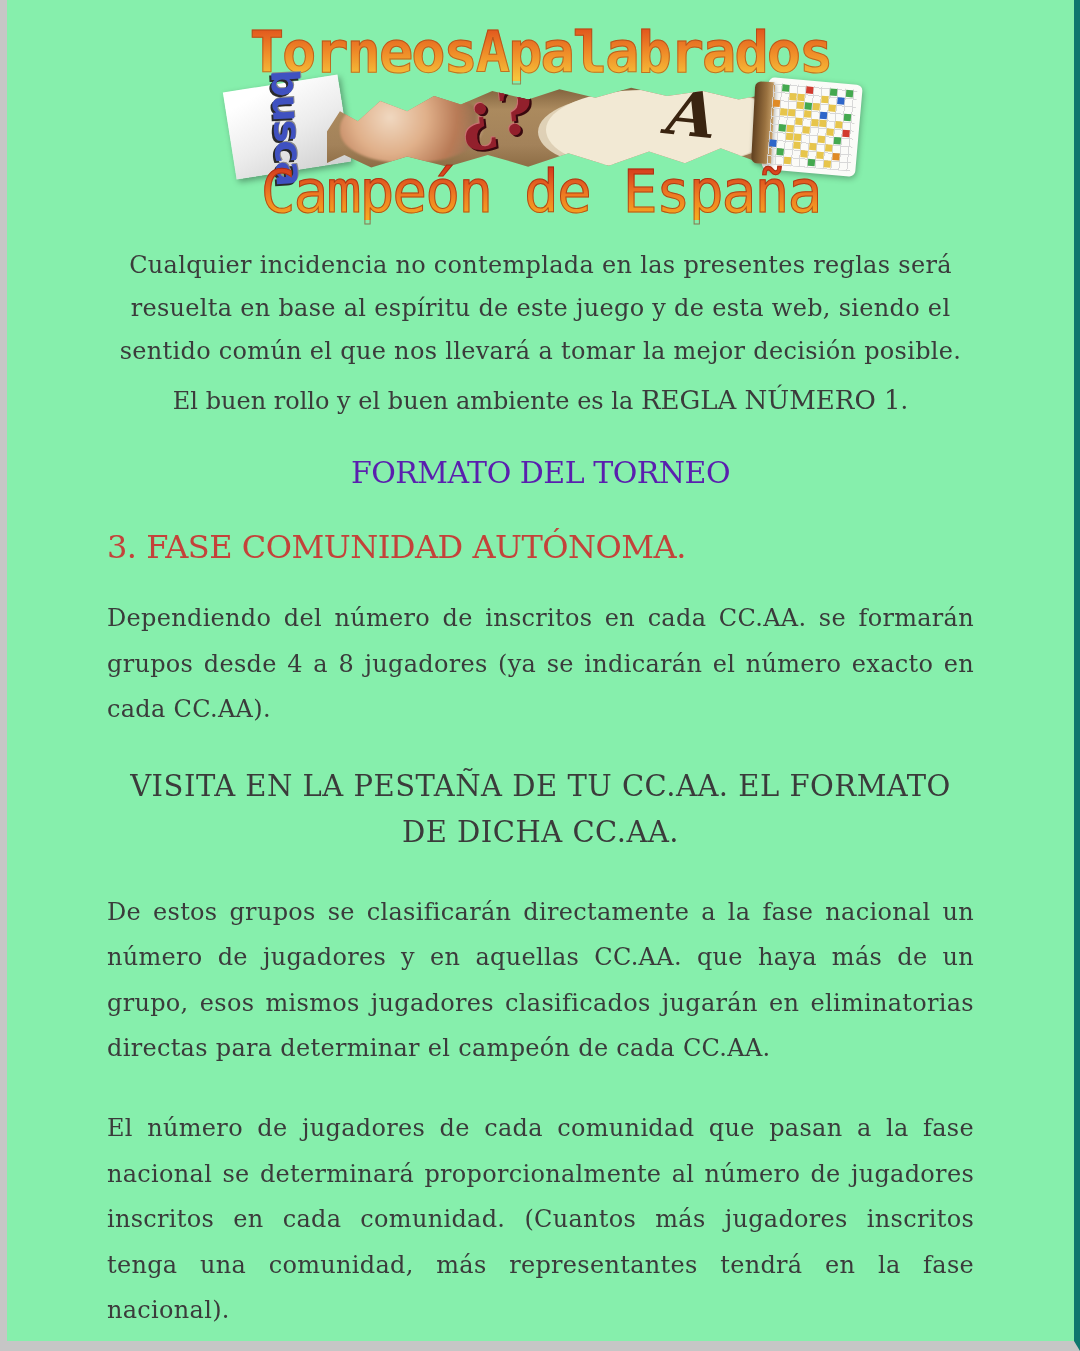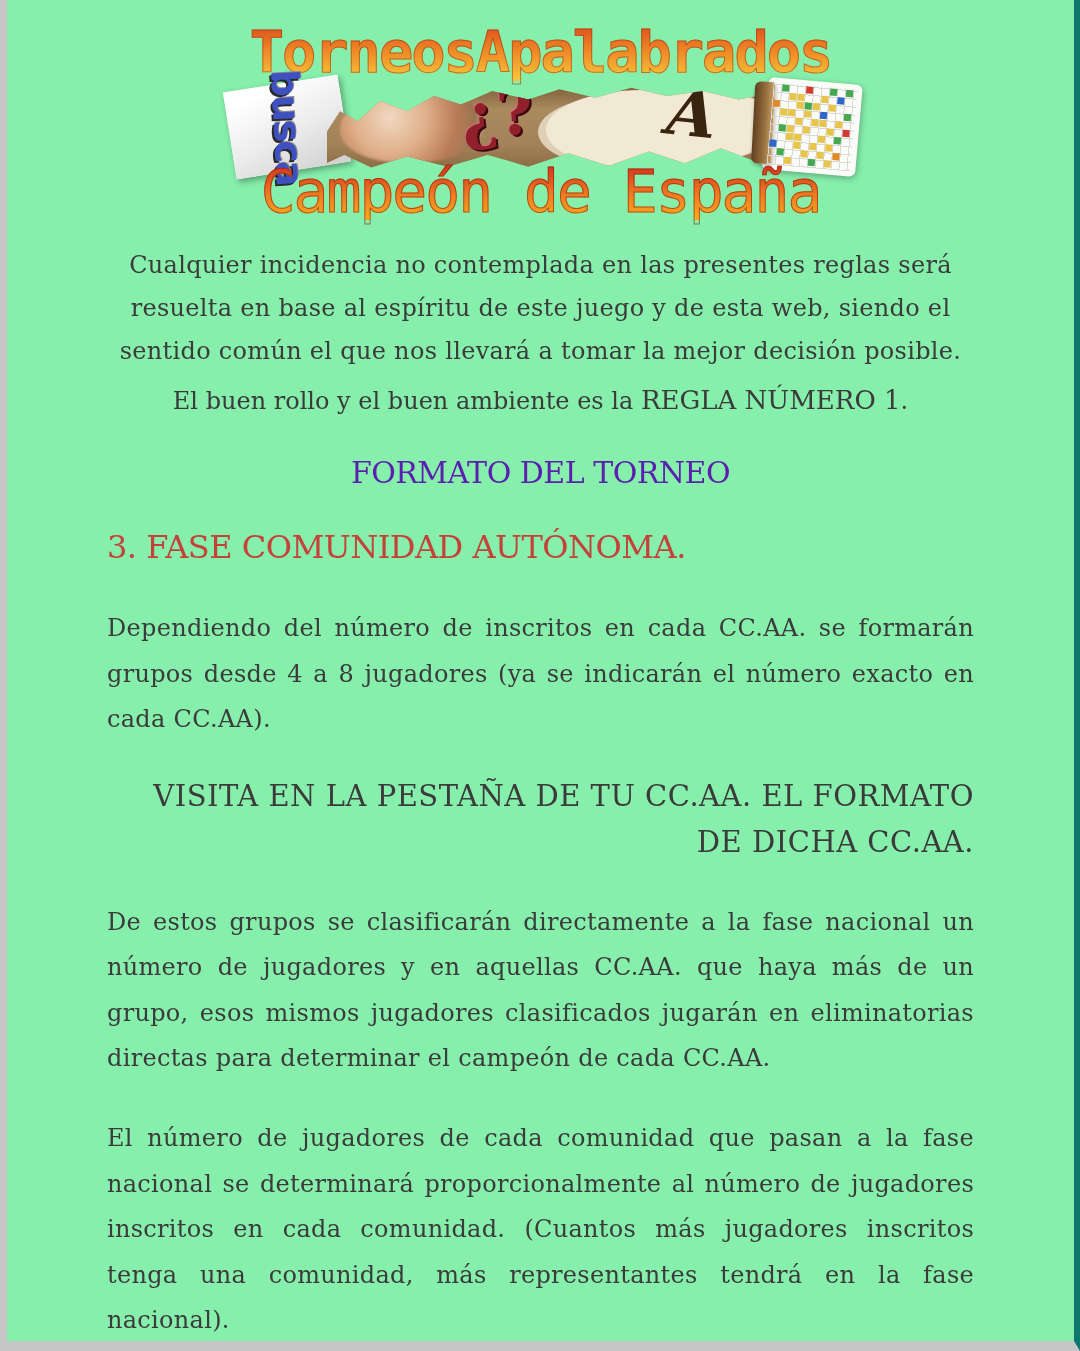--- a/index.html
+++ b/index.html
@@ -154,24 +154,24 @@
   }
   .body-p{
     margin:34px 100px 0;
     text-align:justify;
     font-size:24px;line-height:1.9;
     letter-spacing:.3px;
   }
   .body-p.caps{
     font-size:29px;line-height:1.6;
     letter-spacing:.5px;
-    text-align:right;
+    text-align:center;
     margin-top:30px;
   }
-  .body-p.first{margin-top:40px;}
+  .body-p.first{margin-top:30px;}
 </style>
 </head>
 <body>
 
 <div class="page">
 
   <div class="logo-wrap">
     <div class="logo-title">TorneosApalabrados</div>
 
     <div class="banner">

